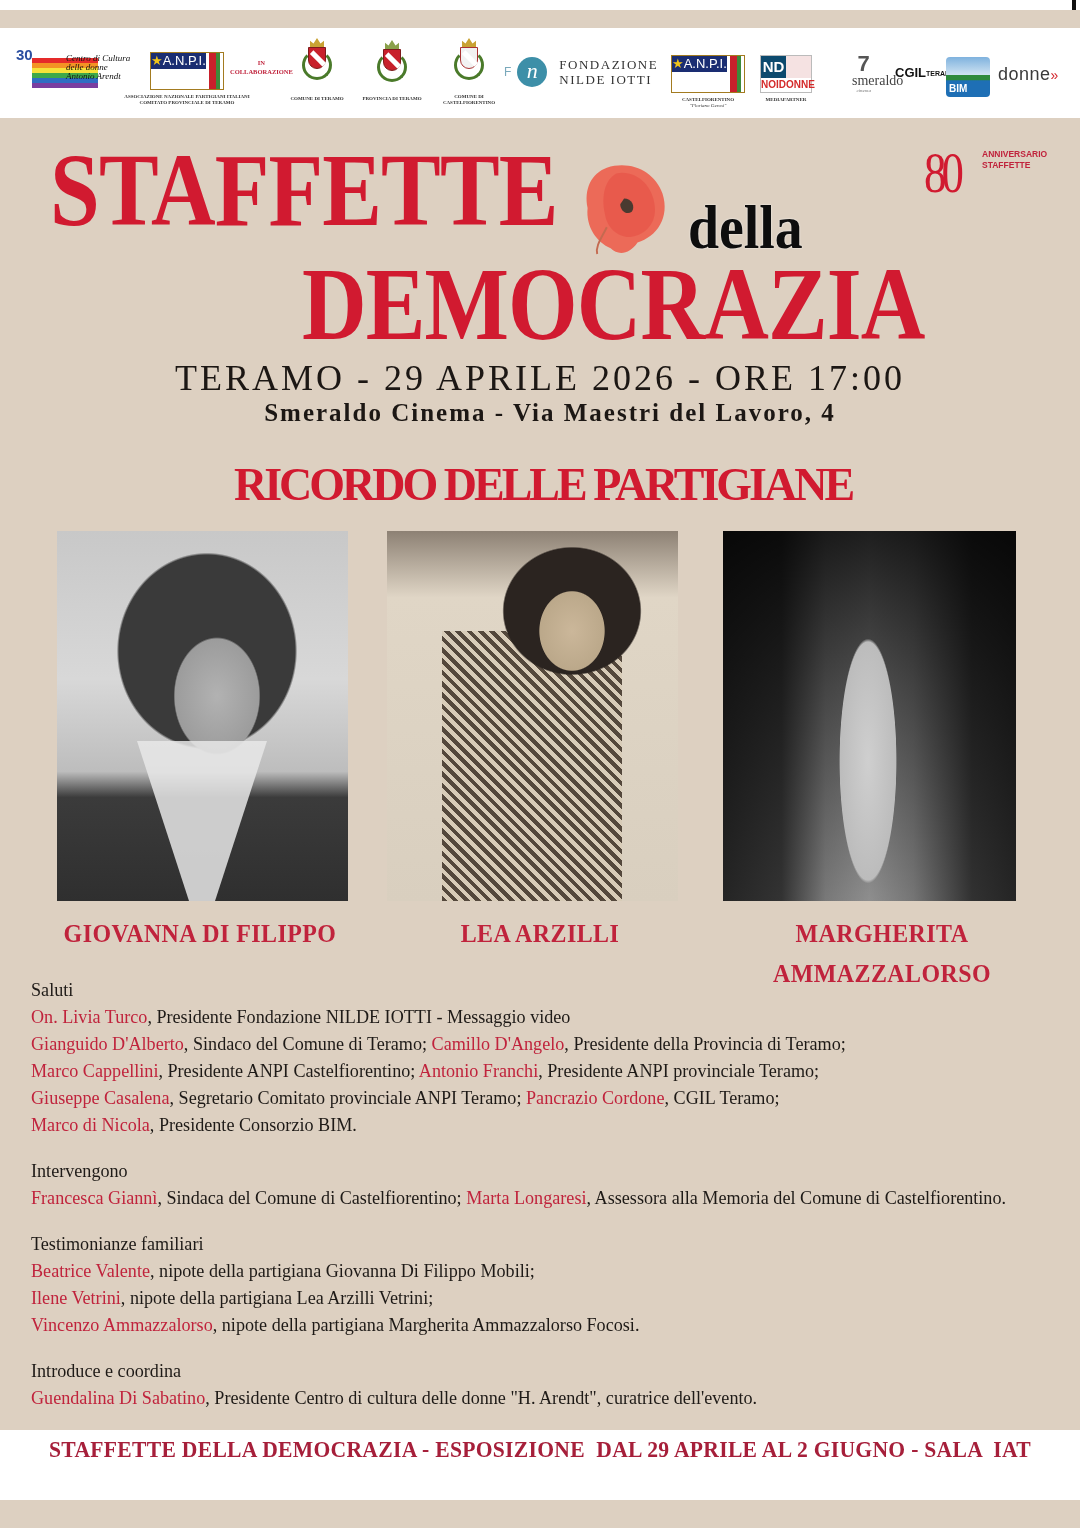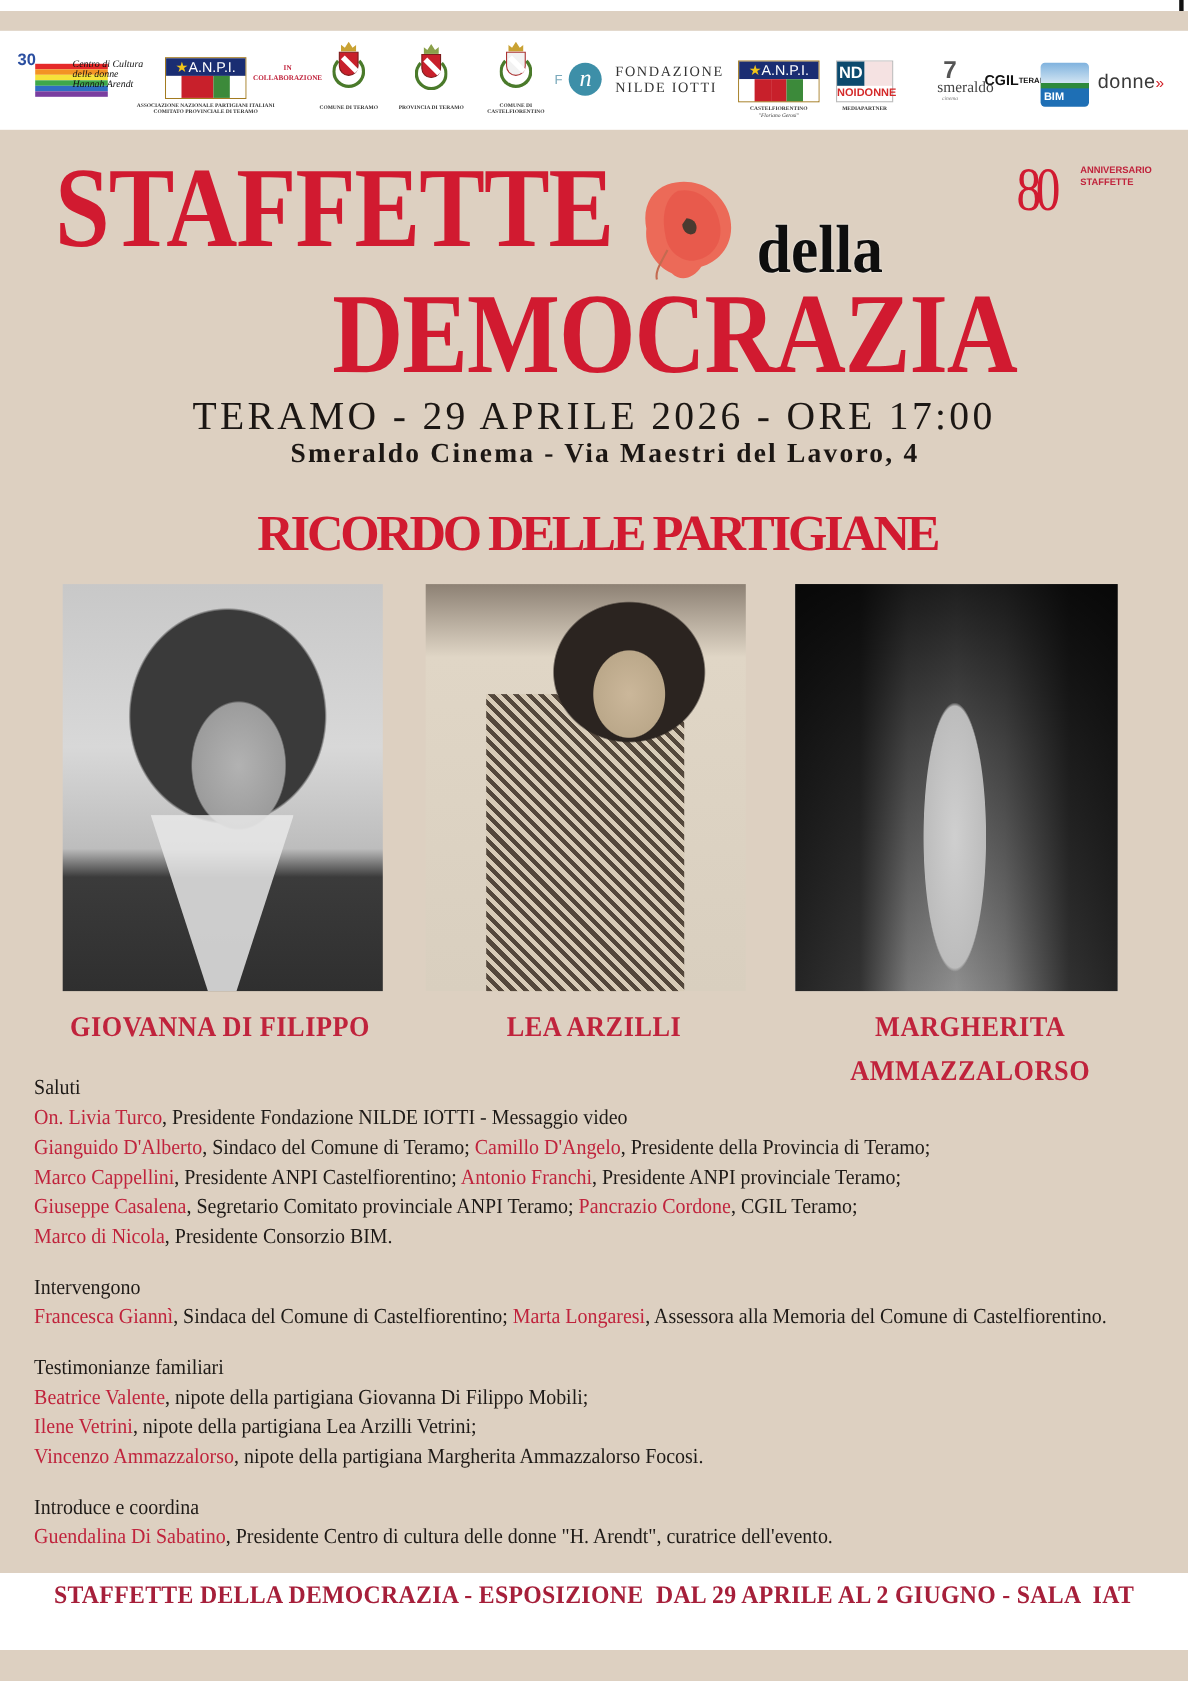--- a/index.html
+++ b/index.html
@@ -12,21 +12,21 @@
   .logo-bar { position: absolute; left: 0; top: 28px; width: 1080px; height: 90px; background: #fff;
     display: flex; align-items: center; padding: 0 14px; gap: 0; }
   .logo { position: absolute; display: flex; flex-direction: column; align-items: center; }
   .tiny { font-family: "Liberation Serif", serif; font-size: 5px; font-weight: bold; color: #333; text-align: center; line-height: 6px; white-space: nowrap; }
 
   .rainbow { width: 66px; height: 30px; display: flex; flex-direction: column; }
   .rainbow span { flex: 1; }
   .hann-text { font-family: "Liberation Serif", serif; font-style: italic; font-size: 9px; line-height: 9px; color: #111; }
   .thirty { position: absolute; font-family: "Liberation Sans", sans-serif; font-weight: bold; color: #2a4ea0; font-size: 15px; }
 
-  .anpi { width: 74px; height: 38px; border: 1px solid #a37b20; display: flex; flex-direction: column; }
+  .anpi { width: 74px; height: 38px; border: 1px solid #a37b20; display: flex; flex-direction: row; }
   .anpi .top { height: 16px; background: #1a2d72; color: #fff; font-family: "Liberation Sans", sans-serif; font-size: 13px; line-height: 16px; text-align: center; }
   .anpi .top .star { color: #f0c419; }
   .anpi .flags { flex: 1; display: flex; }
   .anpi .flags span { flex: 1; }
 
   .crest { width: 30px; height: 46px; position: relative; }
   .crest .crown { position: absolute; left: 8px; top: 0; width: 14px; height: 9px; background: #c9a233; clip-path: polygon(0 100%,0 30%,25% 60%,50% 0,75% 60%,100% 30%,100% 100%); }
   .crest .shield { position: absolute; left: 6px; top: 9px; width: 18px; height: 22px; background: #c8202b; border-radius: 0 0 9px 9px; border: 1px solid #7d1b1b; }
   .crest .shield::after { content: ""; position: absolute; left: 0; top: 8px; width: 18px; height: 5px; background: #fff; transform: rotate(45deg); }
   .crest .wreath { position: absolute; left: 0; top: 12px; width: 30px; height: 30px; border: 3px solid #4a7a2a; border-top-color: transparent; border-radius: 50%; }
@@ -102,21 +102,21 @@
       <span style="background:#e52a2a"></span>
         <span style="background:#f39324"></span>
         <span style="background:#f6e23a"></span>
         <span style="background:#3ea84a"></span>
         <span style="background:#2f6dc2"></span>
         <span style="background:#7a3ea0"></span>
     </div>
     <div style="position:absolute; left:50px; top:4px;">
       <div class="hann-text">Centro di Cultura</div>
       <div class="hann-text">delle donne</div>
-      <div class="hann-text">Hannah Arendt</div>
+      <div class="hann-text">Antonio Arendt</div>
     </div>
   </div>
 
   <div class="logo" style="left:114px; top:24px; width:146px;">
     <div class="anpi">
       <div class="top"><span class="star">★</span><span>A.N.P.I.</span></div>
       <div class="flags">
           <span style="background:#fff"></span>
           <span style="background:#c8202b"></span>
           <span style="background:#c8202b"></span>

